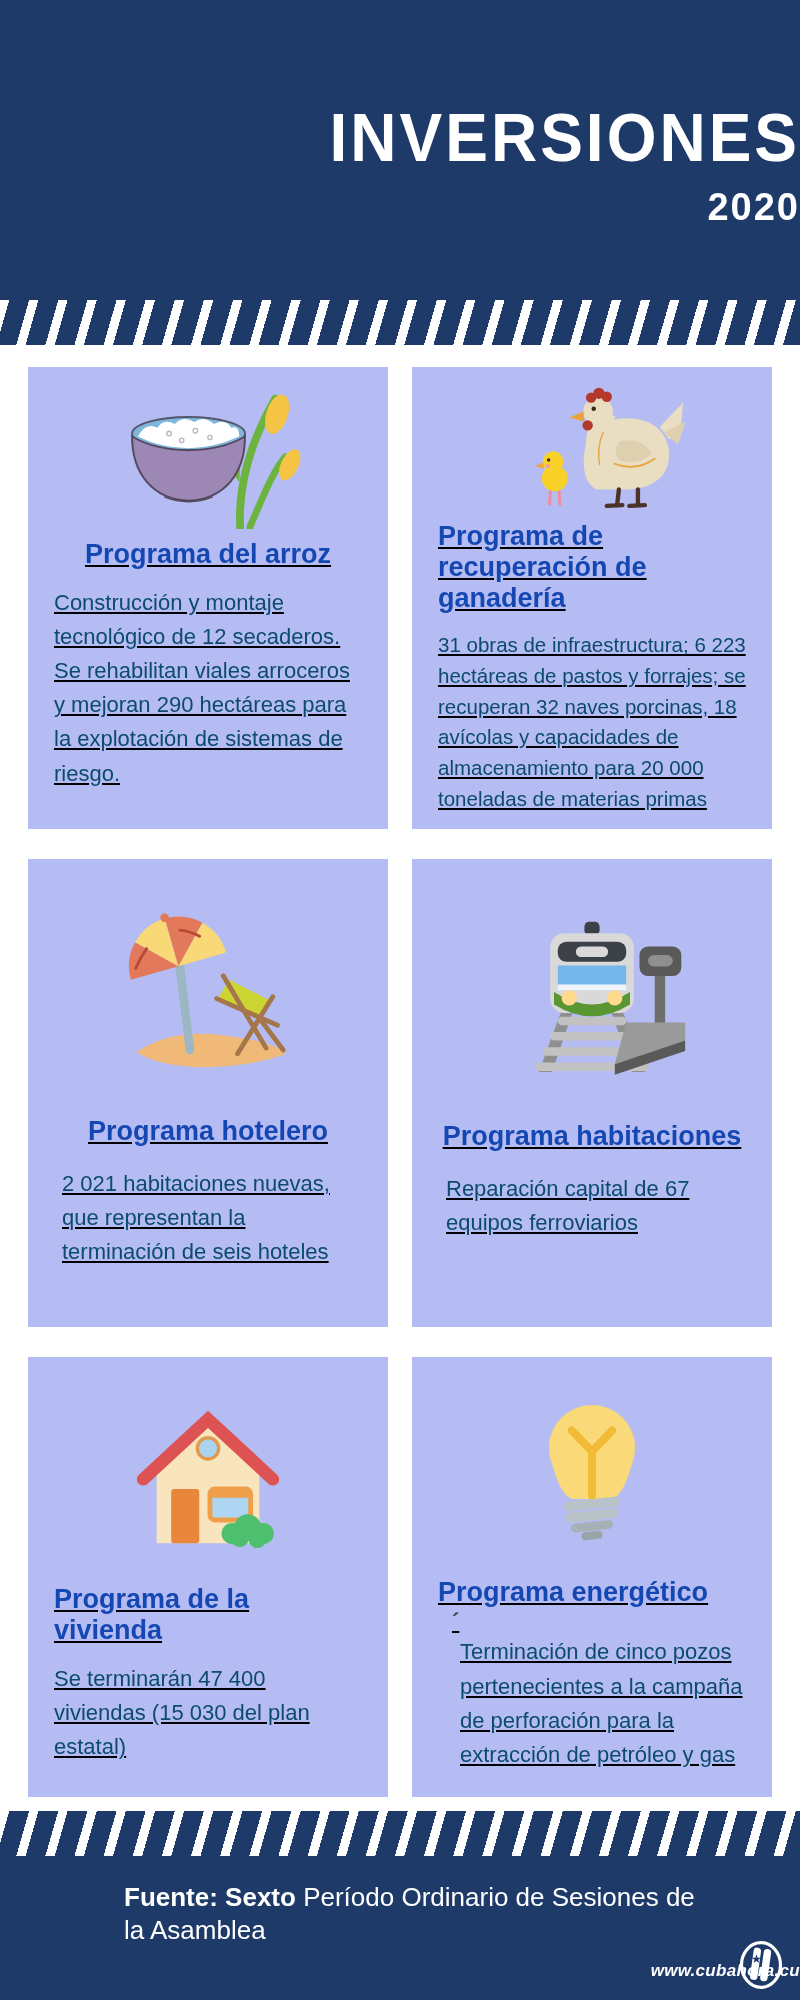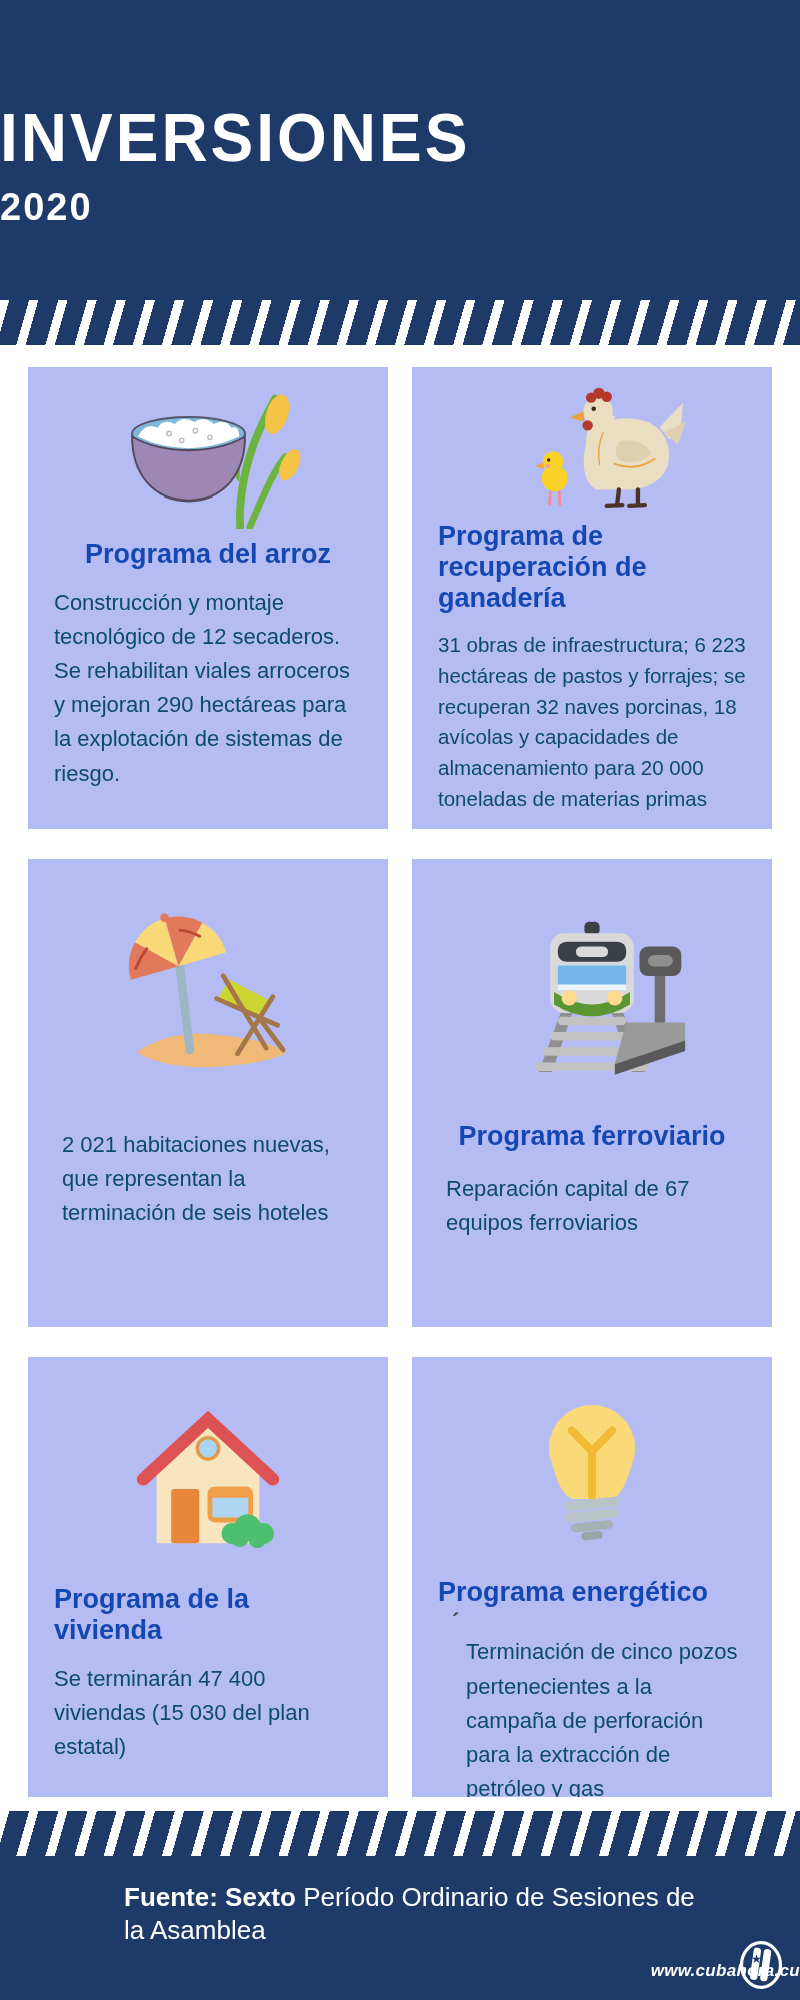--- a/index.html
+++ b/index.html
@@ -2,48 +2,48 @@
 <html><head>
 <meta charset="utf-8">
 <style>
   * { margin:0; padding:0; box-sizing:border-box; }
   html,body { background:#e9e9e9; }
   .page {
     width:800px; height:2000px; margin:0 auto; background:#ffffff;
     font-family:"Liberation Sans", sans-serif; position:relative; overflow:hidden;
   }
   
-  .hero { height:300px; background:#1d3a68; color:#fff; text-align:left; }
+  .hero { height:300px; background:#1d3a68; color:#fff; text-align:right; }
   .hero h1 {
     padding-top:92px; font-size:64px; font-weight:800; letter-spacing:3px;
     line-height:1.1; transform:scaleY(1.08); transform-origin:top center;
   }
   .hero .year { margin-top:24px; font-size:38px; font-weight:700; letter-spacing:2px; }
   
   .stripes {
     height:45px; background-color:#1d3a68;
     background-image:repeating-linear-gradient(106deg, #ffffff 0 9px, rgba(255,255,255,0) 9px 28px);
   }
   
   .cards {
     padding:22px 28px 14px 28px;
-    display:grid; grid-template-columns:1fr 1fr; column-gap:24px; row-gap:30px;
+    display:grid; grid-template-columns:1fr 1fr; column-gap:24px; row-gap:30px;text-decoration:underline;
   }
   .card { background:#b4bcf3; padding:14px 26px 0 26px; overflow:hidden; }
   .card.r1 { height:462px; } .card.r2 { height:468px; } .card.r3 { height:440px; }
   .icon-wrap { display:flex; align-items:center; justify-content:center; }
   .iw-arroz { height:150px; } .iw-ganaderia { height:132px; }
   .iw-hotel { height:235px; } .iw-tren { height:240px; }
   .iw-casa { height:205px; } .iw-bulb { height:198px; }
   .card h2 { color:#1547b2; font-size:27px; font-weight:700; line-height:1.15; margin-top:8px; }
   .card h2.center { text-align:center; }
   .card .body { color:#0c4a6e; font-size:22px; line-height:1.55; margin-top:16px; }
   .card .body.tight { font-size:20.5px; line-height:1.5; }
   .card .body.mt-lg { margin-top:20px;margin-left:8px; }
-  .card .body.indent { margin-left:28px; }
+  .card .body.indent { margin-left:22px; }
   .accent-mark { display:block; color:#3e3c46; font-size:22px; line-height:0.7; margin:6px 0 0 14px; font-weight:700; }
   
   .footer { height:144px; background:#1d3a68; color:#fff; position:relative; }
   .source { padding:25px 80px 0 80px; font-size:26px; line-height:1.28;margin-left:44px; }
   .source .b { font-weight:700; }
   .source .line2 { display:block; }
   .website { text-align:right; margin-top:13px; font-size:17px; font-style:italic; font-weight:600; letter-spacing:0.3px; }
   .logo { position:absolute; right:13px; bottom:7px; width:52px; height:56px; }
 </style>
 </head>
@@ -129,20 +129,21 @@
             <path d="M86,26 Q96,30 104,38" stroke="#b84a36" stroke-width="3" fill="none" stroke-linecap="round"></path>
           </g>
 
           <polygon points="127,76 170,98 159,117 116,95" fill="#ccd431"></polygon>
           <path d="M121,72 L166,148" stroke="#a5764a" stroke-width="5" stroke-linecap="round"></path>
           <path d="M173,94 L136,154" stroke="#a5764a" stroke-width="5" stroke-linecap="round"></path>
           <path d="M114,96 L178,124" stroke="#a5764a" stroke-width="5" stroke-linecap="round"></path>
           <path d="M160,118 L184,150" stroke="#a5764a" stroke-width="5" stroke-linecap="round"></path>
         </svg>
       </div>
+      <h2 class="center">Programa hotelero</h2>
       <p class="body mt-lg">2 021 habitaciones nuevas, que representan la terminación de seis hoteles</p>
     </section>
 
     <section class="card r2">
       <div class="icon-wrap iw-tren">
         <svg width="190" height="175" viewBox="0 0 200 175" aria-hidden="true">
 
           <polygon points="70,100 82,100 58,170 44,170" fill="#8f8f8f"></polygon>
           <polygon points="118,100 130,100 156,170 142,170" fill="#8f8f8f"></polygon>
           <rect x="64" y="112" width="72" height="9" rx="4.5" fill="#c2c2c2"></rect>
@@ -160,21 +161,21 @@
           <circle cx="76" cy="92" r="8" fill="#ffd98e"></circle>
           <circle cx="124" cy="92" r="8" fill="#ffd98e"></circle>
 
           <rect x="150" y="38" width="44" height="31" rx="9" fill="#595959"></rect>
           <rect x="159" y="47" width="26" height="12" rx="6" fill="#8f8f8f"></rect>
           <rect x="166" y="69" width="11" height="50" fill="#6e6e6e"></rect>
           <polygon points="136,118 198,118 198,137 124,162" fill="#9a9a9a"></polygon>
           <polygon points="124,162 198,137 198,148 124,173" fill="#595959"></polygon>
         </svg>
       </div>
-      <h2 class="center">Programa ferroviario</h2>
+      <h2 class="center">Programa habitaciones</h2>
       <p class="body mt-lg">Reparación capital de 67 equipos ferroviarios</p>
     </section>
 
     <section class="card r3">
       <div class="icon-wrap iw-casa">
         <svg width="184" height="165" viewBox="0 0 190 160" aria-hidden="true">
           <polygon points="42,74 95,26 148,74" fill="#f8e5bd"></polygon>
           <rect x="42" y="72" width="106" height="80" fill="#f8e5bd"></rect>
           <path d="M28,86 L95,24 L162,86" stroke="#dd5252" stroke-width="13" stroke-linecap="round" fill="none"></path>
           <circle cx="95" cy="54" r="11" fill="#a8d4ef" stroke="#e09b4e" stroke-width="3.5"></circle>

